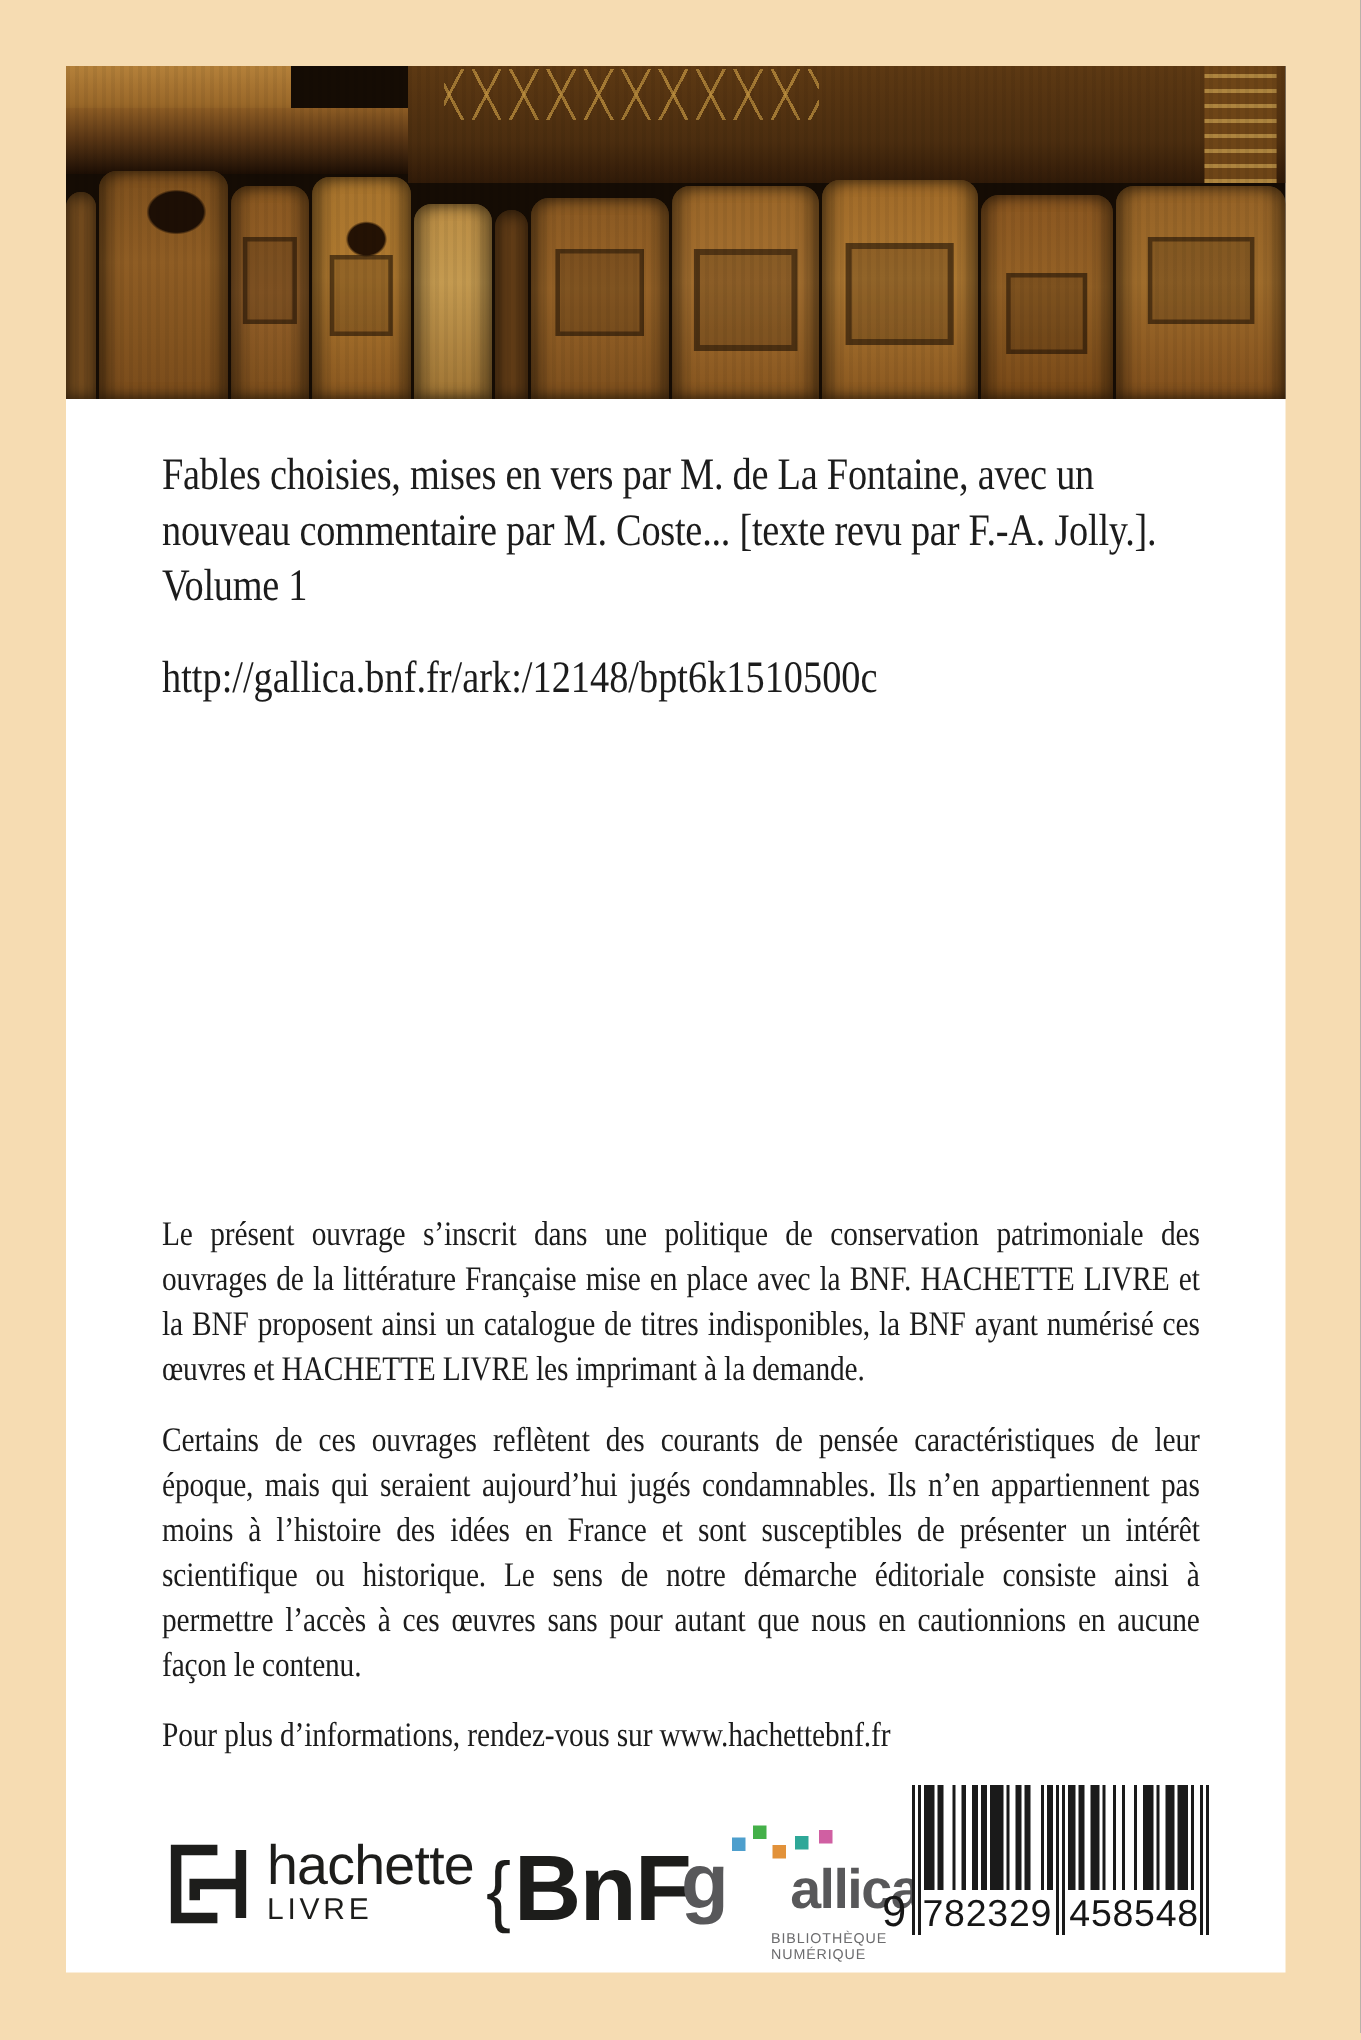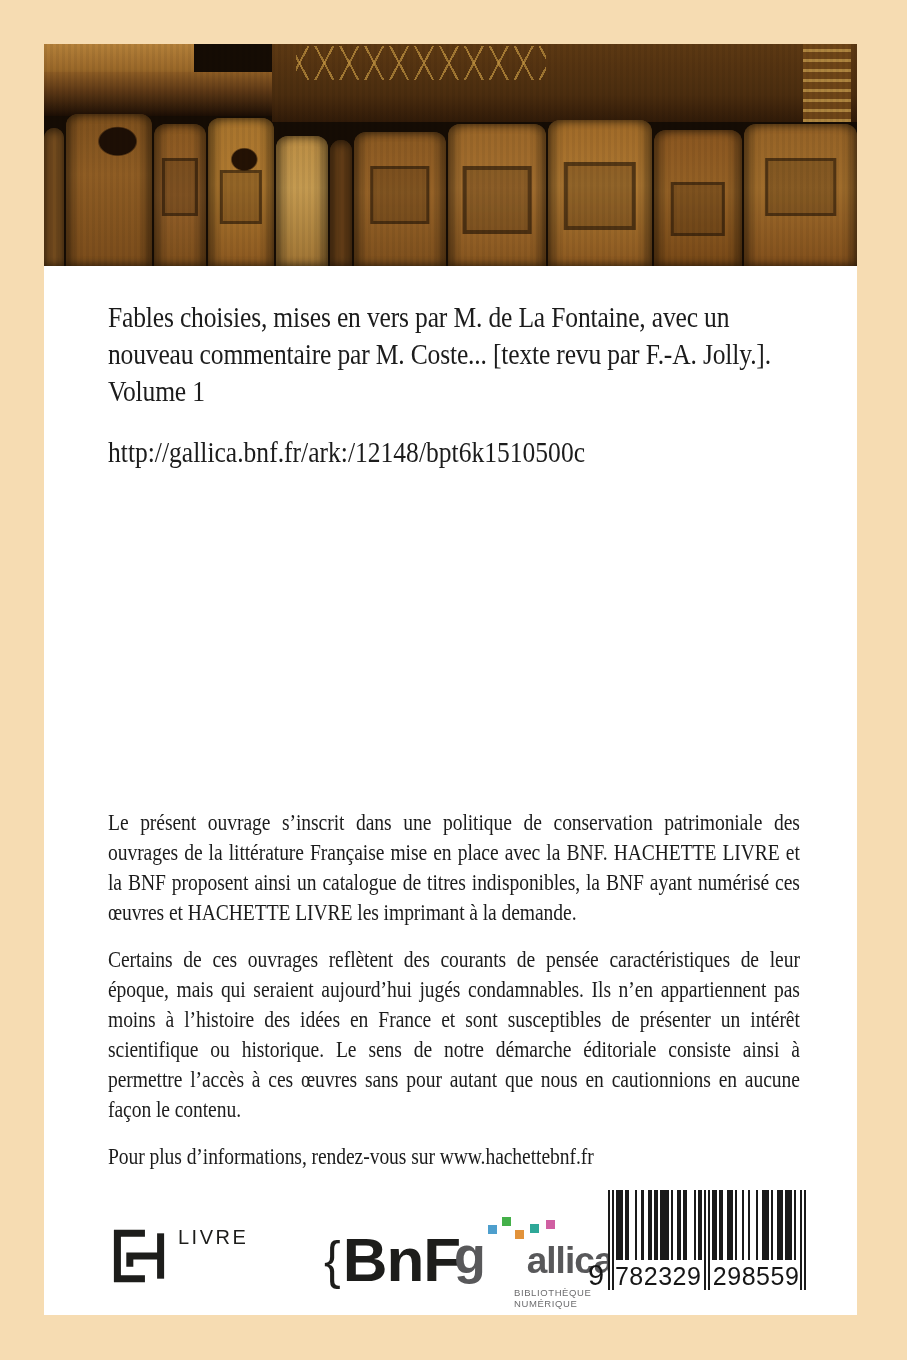--- a/index.html
+++ b/index.html
@@ -130,20 +130,21 @@
 
     <div class="hachette">
       <svg class="hicon" viewBox="0 0 100 100" aria-hidden="true">
         <g fill="none" stroke="#1d1d1b" stroke-width="13">
           <path d="M61,8 H10 V92 H61"></path>
           <path d="M90,8 V92"></path>
           <path d="M90,50 H33 V70"></path>
         </g>
       </svg>
       <div class="htext">
+        <div class="hword">hachette</div>
         <div class="hsub">LIVRE</div>
       </div>
     </div>
 
     <div class="bnf">
       <span class="brace">{</span>
       <span class="bnfword">BnF</span>
     </div>
 
     <div class="gallica">
@@ -188,18 +189,18 @@
           <div class="bar" style="left: 52.1053px; width: 8.33684px;"></div>
           <div class="bar" style="left: 45.8526px; width: 4.16842px;"></div>
           <div class="bar" style="left: 39.6px; width: 4.16842px;"></div>
           <div class="bar" style="left: 33.3474px; width: 2.08421px;"></div>
           <div class="bar" style="left: 27.0947px; width: 2.08421px;"></div>
           <div class="bar" style="left: 16.6737px; width: 4.16842px;"></div>
           <div class="bar" style="left: 8.33684px; width: 6.25263px;"></div>
           <div class="bar" style="left: 4.16842px; width: 2.08421px;"></div>
           <div class="bar" style="left: 0px; width: 2.08421px;"></div>
         <div class="dgroup dg1">782329</div>
-        <div class="dgroup dg2">298559</div>
+        <div class="dgroup dg2">458548</div>
       </div>
     </div>
 
   </div>
 </div>
 
 </body></html>

